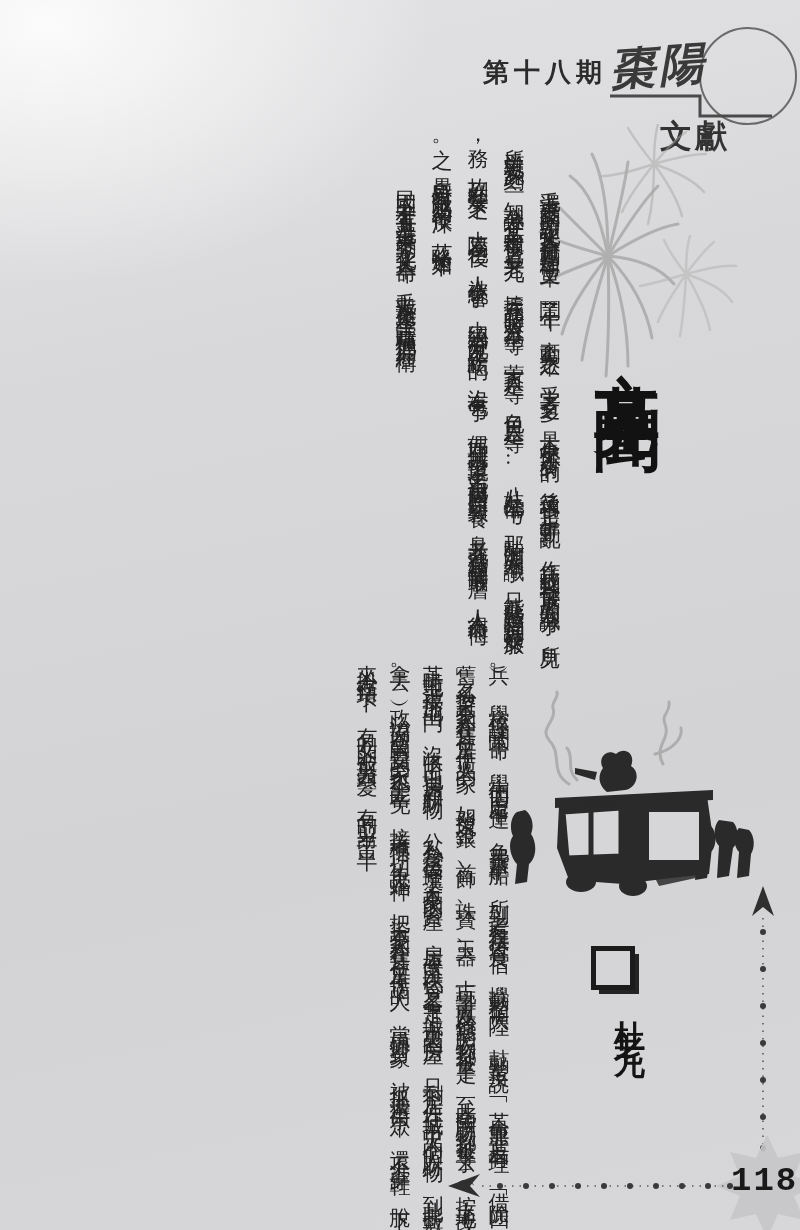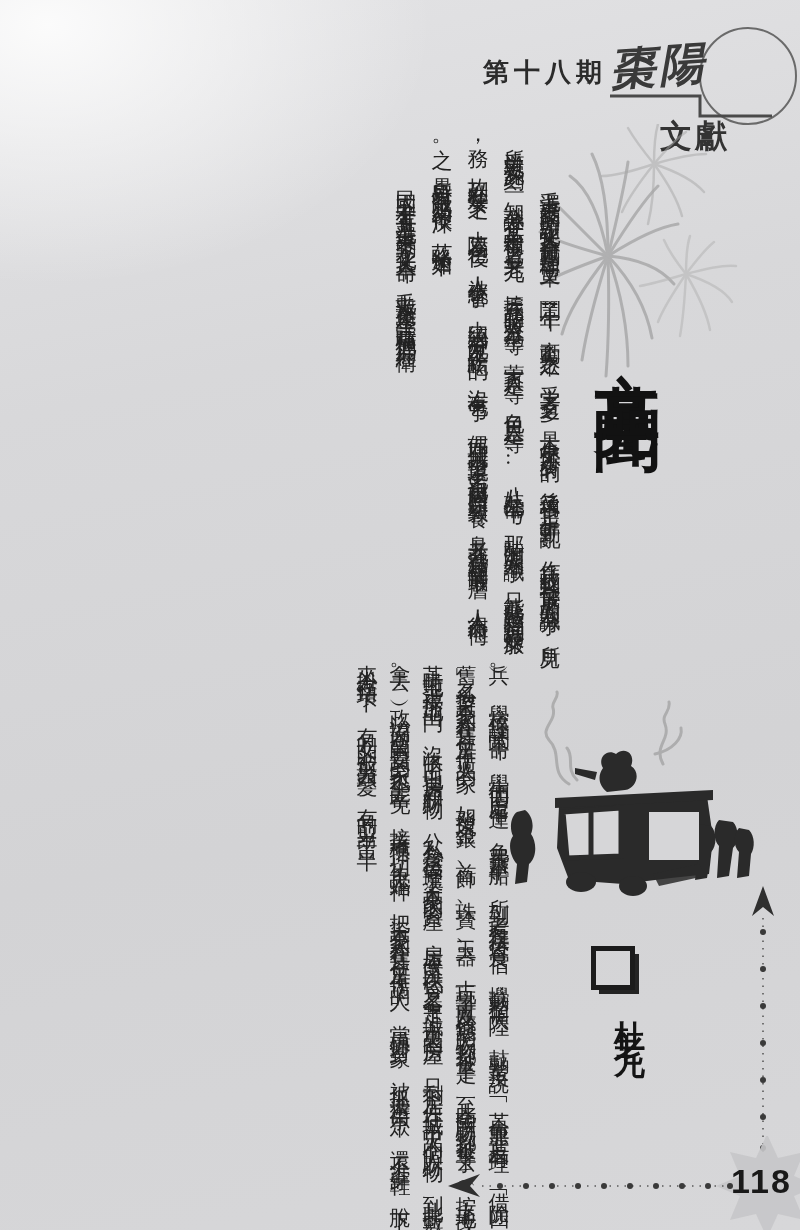--- a/index.html
+++ b/index.html
@@ -52,21 +52,21 @@
   .author-name{
     left:608px;top:996px;height:130px;writing-mode:vertical-rl;text-orientation:upright;
     font-size:31px;font-weight:700;letter-spacing:13px;color:#141414;
   }
   
   .v-dotted{left:746px;top:884px;width:34px;height:282px;}
   .h-dotted{left:444px;top:1164px;width:312px;height:44px;}
   .star-badge{left:712px;top:1136px;width:110px;height:100px;}
   .page-num{
     left:731px;top:1162px;font-size:34px;font-weight:700;color:#191919;letter-spacing:2px;
-    font-family:Liberation Sans, sans-serif;
+    font-family:Liberation Mono, monospace;
   }
 </style>
 </head>
 <body>
 
 <div class="abs issue">第十八期</div>
 
 <div class="abs logo-circle"></div>
 <div class="abs journal-script">棗陽</div>
 <div class="abs journal-sub">文獻</div>

